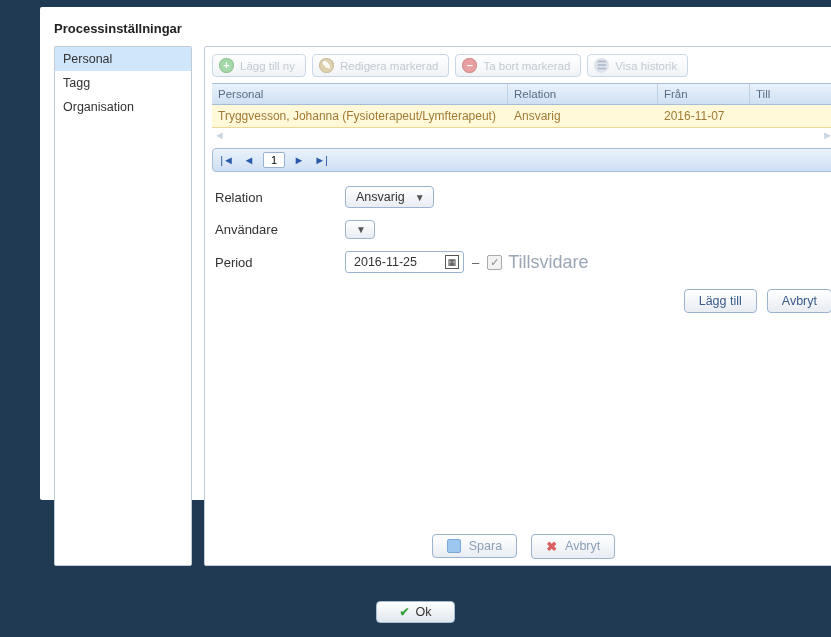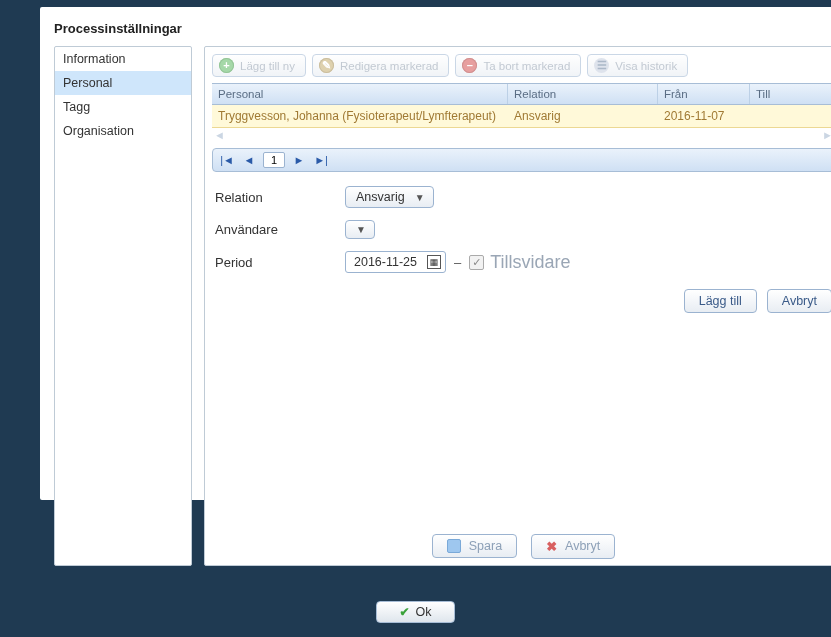--- a/index.html
+++ b/index.html
@@ -192,21 +192,21 @@
   }
   .date-input {
     background:#fff;
     border:1px solid #9bb3d0;
     border-radius:3px;
     padding:3px 4px 3px 8px;
     font-size:12.5px;
     color:#333;
     display:inline-flex;
     align-items:center;
-    gap:10px;
+    gap:28px;
   }
   .date-input .cal-icon {
     width:14px;height:14px;
     display:inline-block;
     border:1px solid #555;
     font-size:9px;
     line-height:12px;
     text-align:center;
     color:#333;
     cursor:pointer;
@@ -295,21 +295,20 @@
 
 <div class="outer-shell">
 
   <div class="dialog-body">
 
     <div class="dialog-title">Processinställningar</div>
 
     <div class="two-col">
 
       <div class="sidebar">
-        <div class="sidebar-item">Information</div>
         <div class="sidebar-item selected">Personal</div>
         <div class="sidebar-item">Tagg</div>
         <div class="sidebar-item">Organisation</div>
       </div>
 
       <div class="main-panel">
 
         <div class="toolbar">
           <div class="toolbar-row">
             <div class="toolbar-btn">

